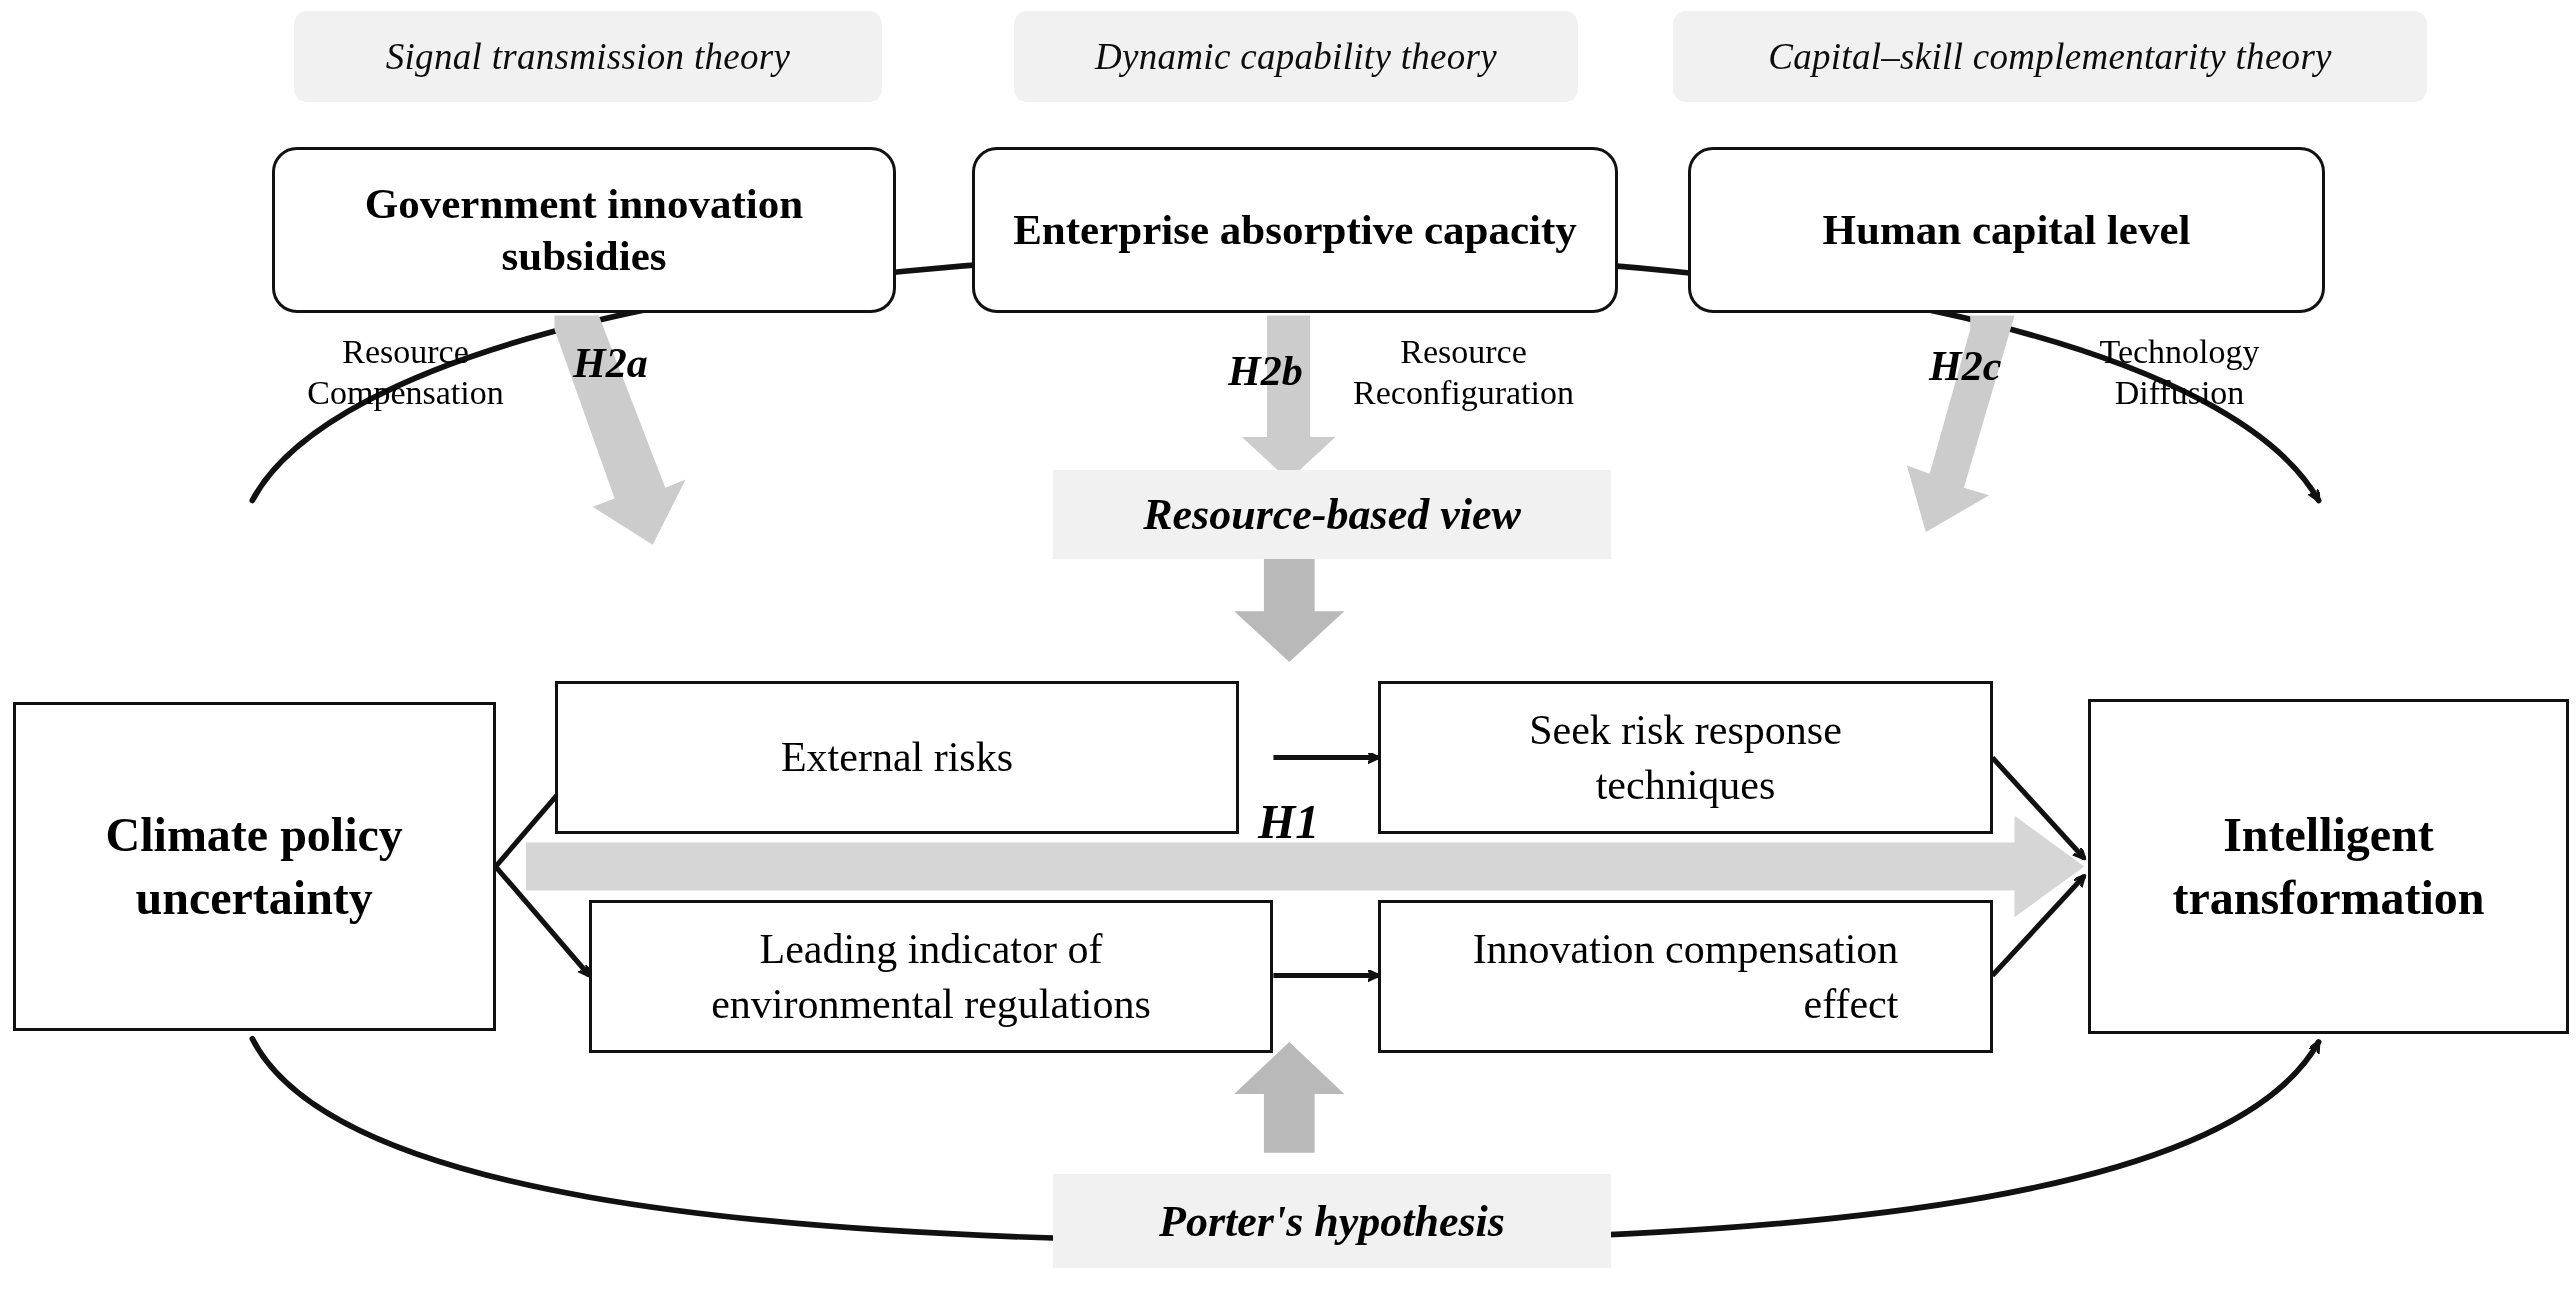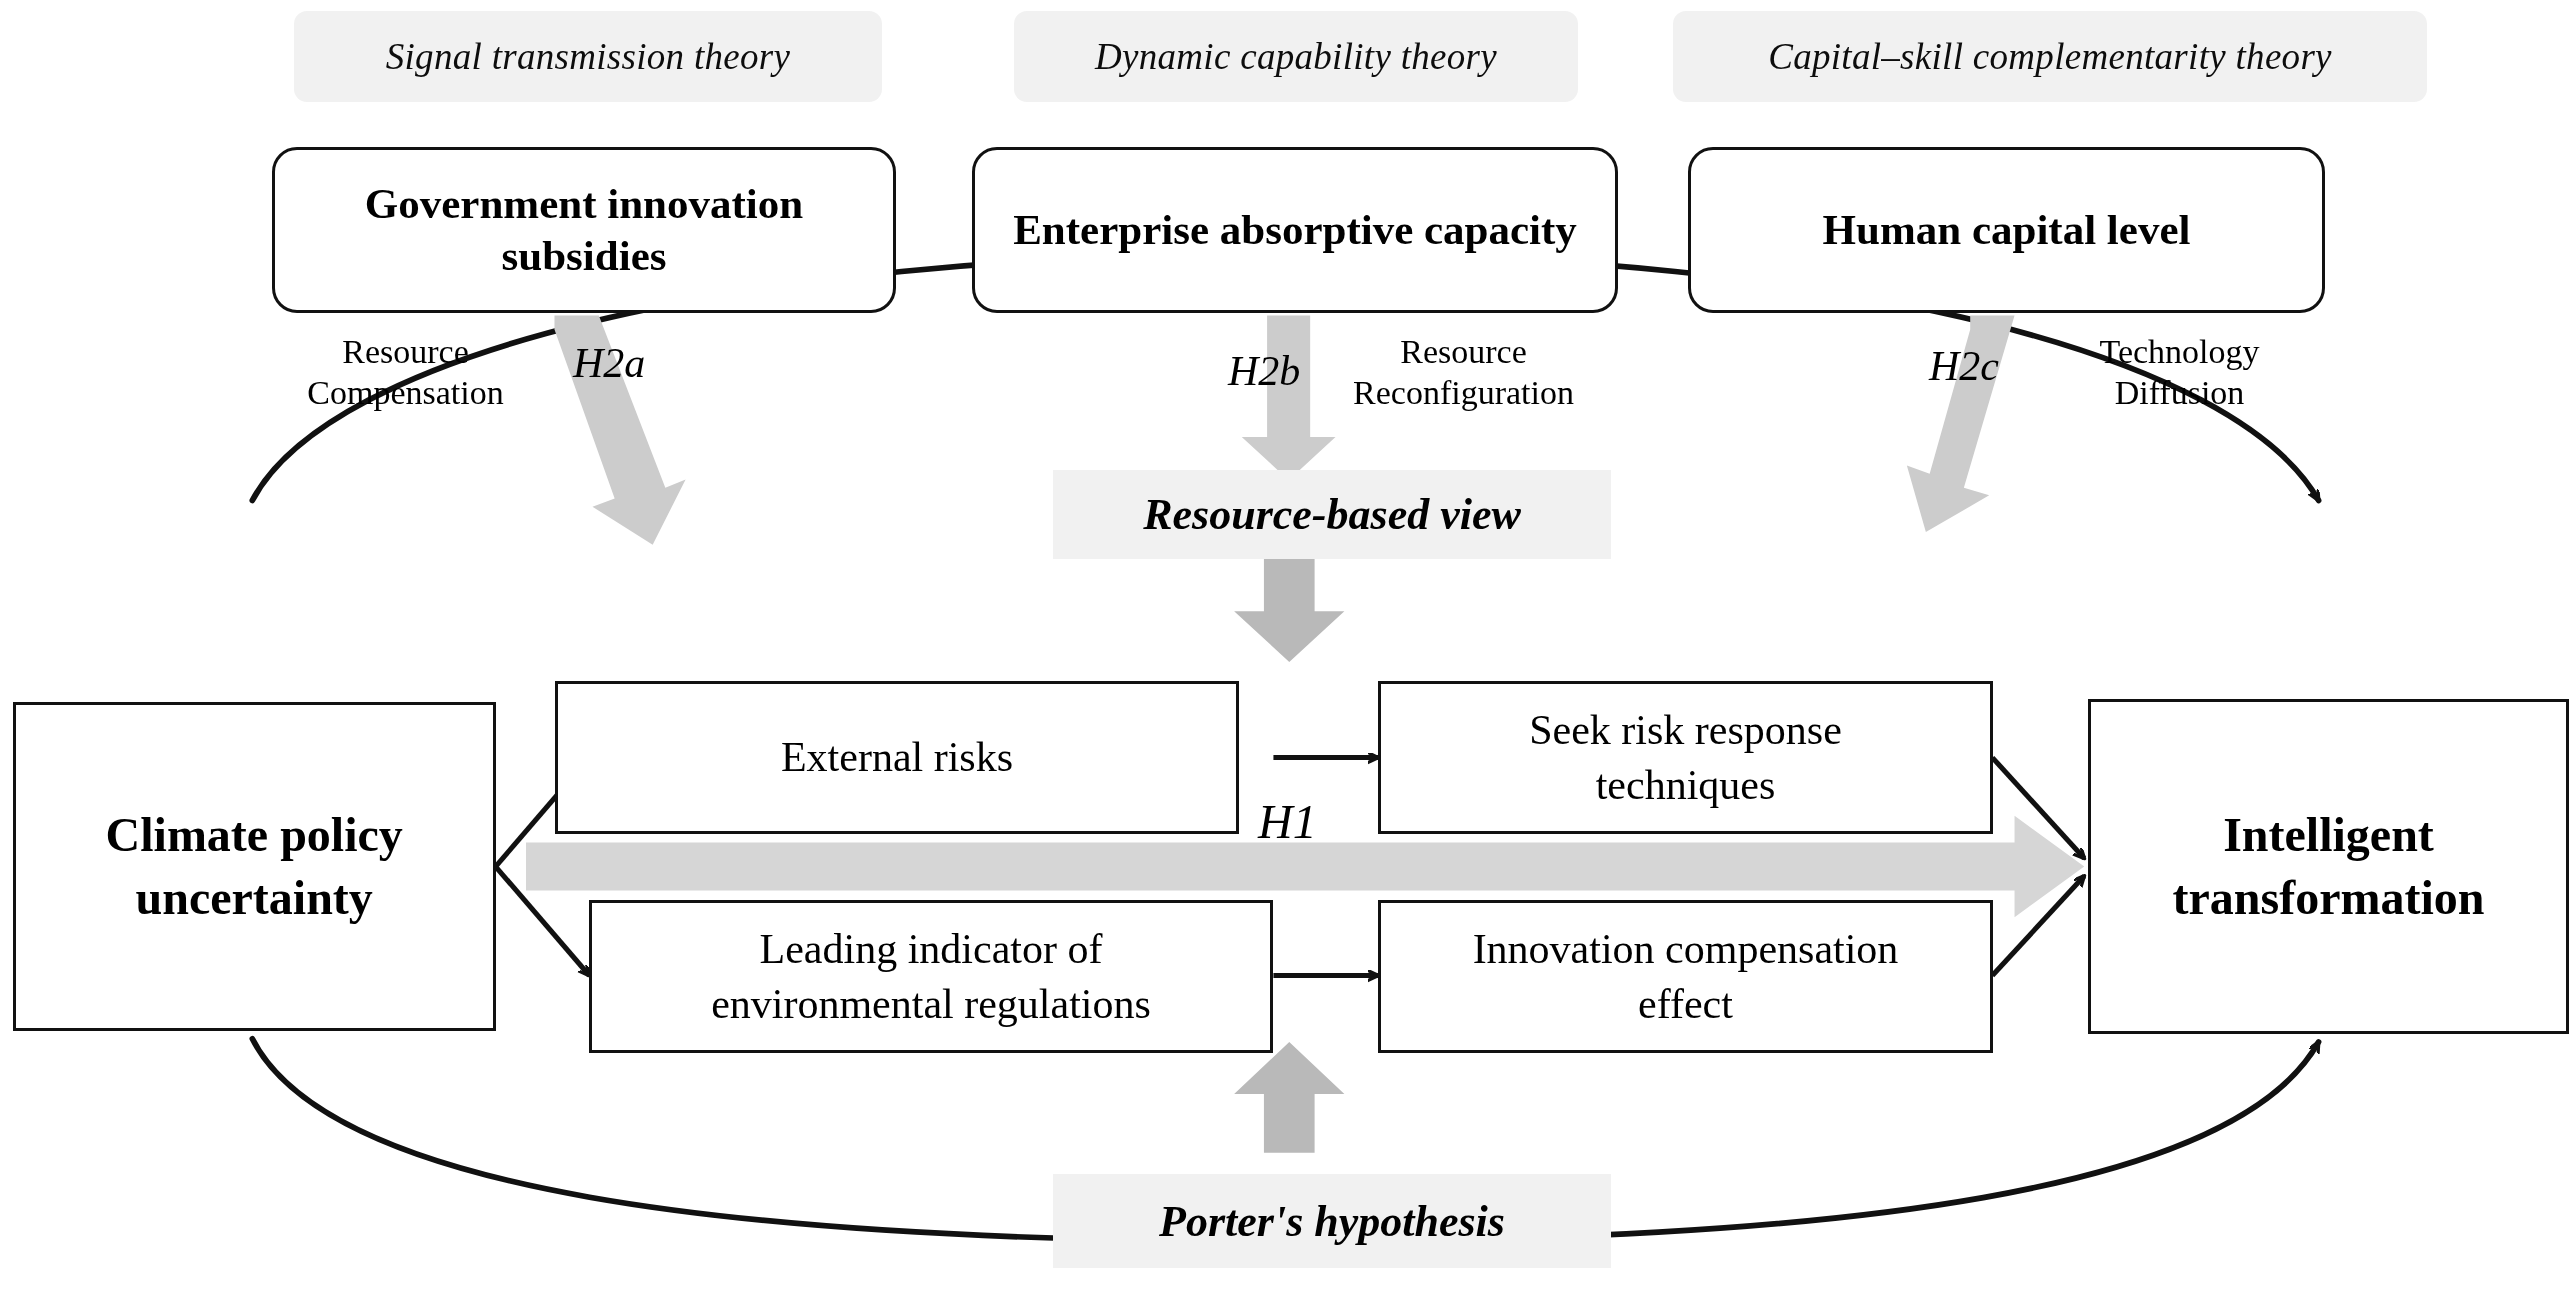--- a/index.html
+++ b/index.html
@@ -68,21 +68,21 @@
   
   .annot{
     position:absolute;
     color:#000;
     text-align:center;
     line-height:1.22;
     white-space:nowrap;
   }
   .hyp{
     position:absolute;
-    font-style:italic;font-weight:400;
+    font-style:italic;font-weight:700;
     color:#000;white-space:nowrap;
   }
 </style>
 </head>
 <body>
 
 <div id="stage">
 
   <svg id="svg-layer" viewBox="0 0 4066 2046">
     <defs>
@@ -198,21 +198,21 @@
     </div>
   </div>
 
   <div class="rect-box" style="left:589px;top:900px;width:684px;height:153px;font-size:42px;">
     <div>
       <div>Leading indicator of</div>
       <div>environmental regulations</div>
     </div>
   </div>
 
-  <div class="rect-box" style="left:1378px;top:900px;width:615px;height:153px;font-size:42px;">
+  <div class="rect-box" style="left:1378px;top:900px;width:615px;height:153px;font-size:42px;text-align:right;">
     <div>
       <div>Innovation compensation</div>
       <div>effect</div>
     </div>
   </div>
 
   <div class="hyp" style="left:1258px;top:794px;font-size:48px;">
     <span>H1</span>
   </div>
 

